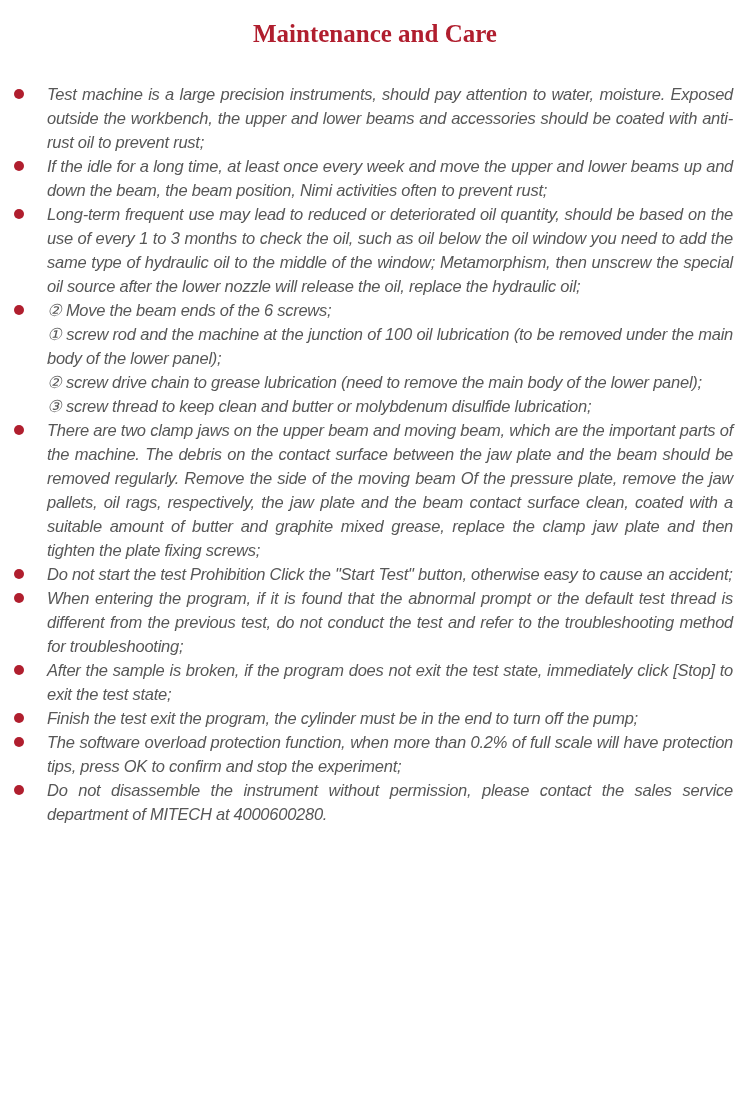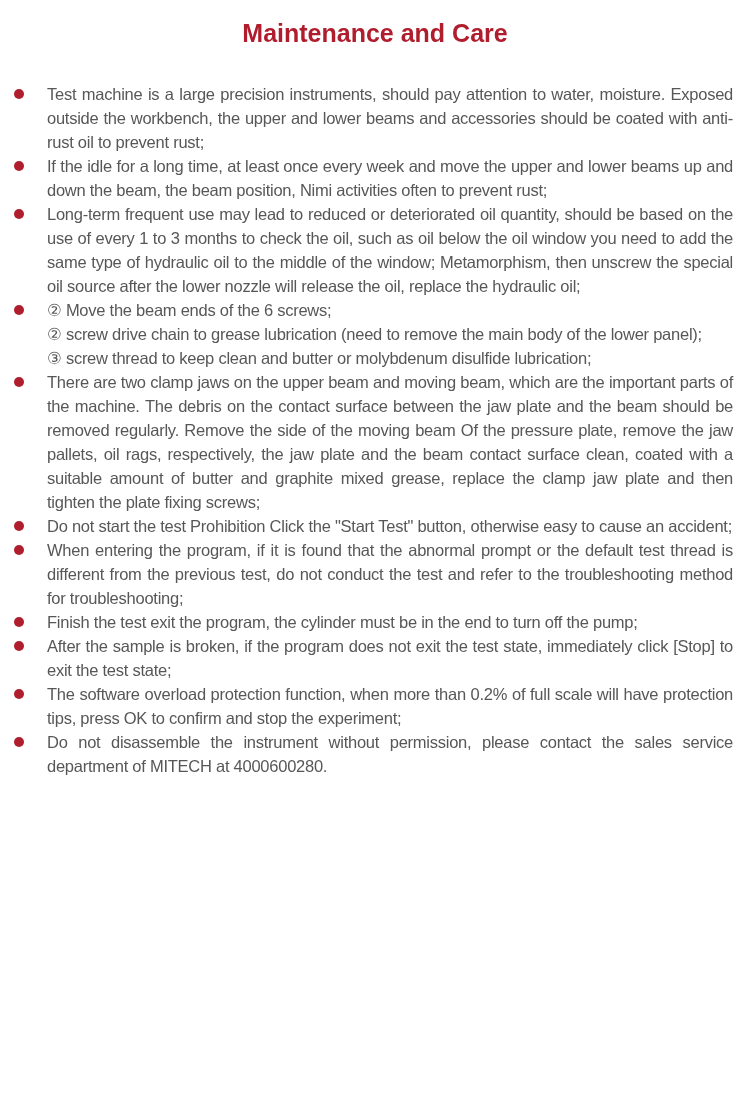--- a/index.html
+++ b/index.html
@@ -12,35 +12,36 @@
   }
   .page {
     width: 750px;
     height: 1104px;
     background: #ffffff;
     position: relative;
   }
   .page-title {
     margin-top: 19px;
     text-align: center;
-    font-family: Liberation Sans, sans-serif;
+    font-family: Liberation Serif, serif;
     font-weight: bold;
     font-size: 25px;
     line-height: 29px;
     color: var(--accent, #b01e2e);
     letter-spacing: 0px;
   }
   ul.maintenance-list {
     list-style: none;
     margin: 34px 17px 0 14px;
   }
   li.list-item {
     display: flex;
     align-items: flex-start;
     gap: 23px;
+    font-style: italic;
   }
   .bullet-icon {
     flex: 0 0 10px;
     width: 10px;
     height: 10px;
     margin-top: 7px;
     border-radius: 50%;
     background: var(--accent, #b01e2e);
   }
   .item-content {
@@ -77,20 +78,21 @@
       <li class="list-item">
         <span class="bullet-icon"></span>
         <div class="item-content">
           <div class="item-paragraph">Long-term frequent use may lead to reduced or deteriorated oil quantity, should be based on the use of every 1 to 3 months to check the oil, such as oil below the oil window you need to add the same type of hydraulic oil to the middle of the window; Metamorphism, then unscrew the special oil source after the lower nozzle will release the oil, replace the hydraulic oil;</div>
         </div>
       </li>
       <li class="list-item">
         <span class="bullet-icon"></span>
         <div class="item-content">
           <div class="item-paragraph">② Move the beam ends of the 6 screws;</div>
+          <div class="item-paragraph">① screw rod and the machine at the junction of 100 oil lubrication (to be removed under the main body of the lower panel);</div>
           <div class="item-paragraph">② screw drive chain to grease lubrication (need to remove the main body of the lower panel);</div>
           <div class="item-paragraph">③ screw thread to keep clean and butter or molybdenum disulfide lubrication;</div>
         </div>
       </li>
       <li class="list-item">
         <span class="bullet-icon"></span>
         <div class="item-content">
           <div class="item-paragraph">There are two clamp jaws on the upper beam and moving beam, which are the important parts of the machine. The debris on the contact surface between the jaw plate and the beam should be removed regularly. Remove the side of the moving beam Of the pressure plate, remove the jaw pallets, oil rags, respectively, the jaw plate and the beam contact surface clean, coated with a suitable amount of butter and graphite mixed grease, replace the clamp jaw plate and then tighten the plate fixing screws;</div>
         </div>
       </li>
@@ -102,27 +104,27 @@
       </li>
       <li class="list-item">
         <span class="bullet-icon"></span>
         <div class="item-content">
           <div class="item-paragraph">When entering the program, if it is found that the abnormal prompt or the default test thread is different from the previous test, do not conduct the test and refer to the troubleshooting method for troubleshooting;</div>
         </div>
       </li>
       <li class="list-item">
         <span class="bullet-icon"></span>
         <div class="item-content">
-          <div class="item-paragraph">Finish the test exit the program, the cylinder must be in the end to turn off the pump;</div>
+          <div class="item-paragraph">After the sample is broken, if the program does not exit the test state, immediately click [Stop] to exit the test state;</div>
         </div>
       </li>
       <li class="list-item">
         <span class="bullet-icon"></span>
         <div class="item-content">
-          <div class="item-paragraph">After the sample is broken, if the program does not exit the test state, immediately click [Stop] to exit the test state;</div>
+          <div class="item-paragraph">Finish the test exit the program, the cylinder must be in the end to turn off the pump;</div>
         </div>
       </li>
       <li class="list-item">
         <span class="bullet-icon"></span>
         <div class="item-content">
           <div class="item-paragraph">The software overload protection function, when more than 0.2% of full scale will have protection tips, press OK to confirm and stop the experiment;</div>
         </div>
       </li>
       <li class="list-item">
         <span class="bullet-icon"></span>

